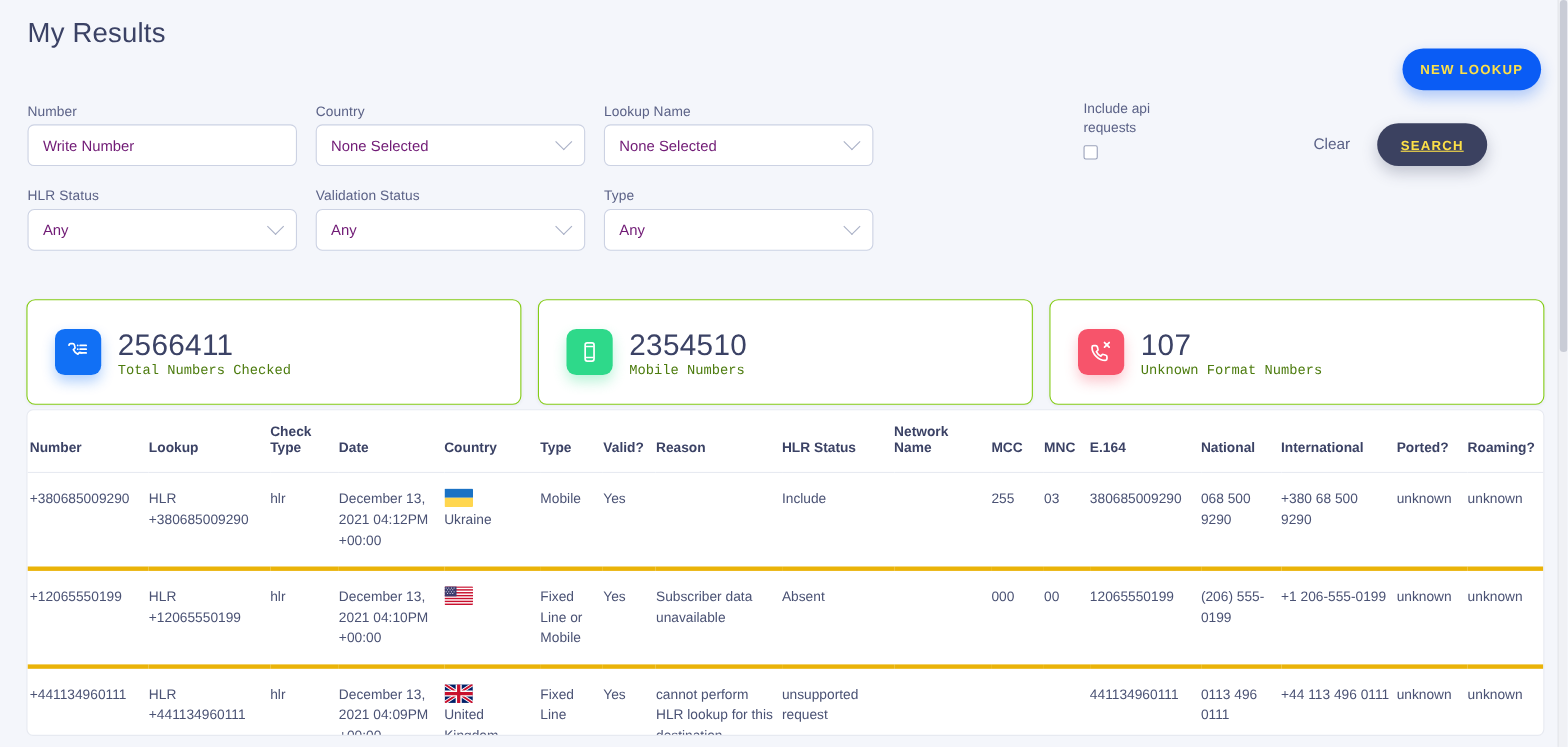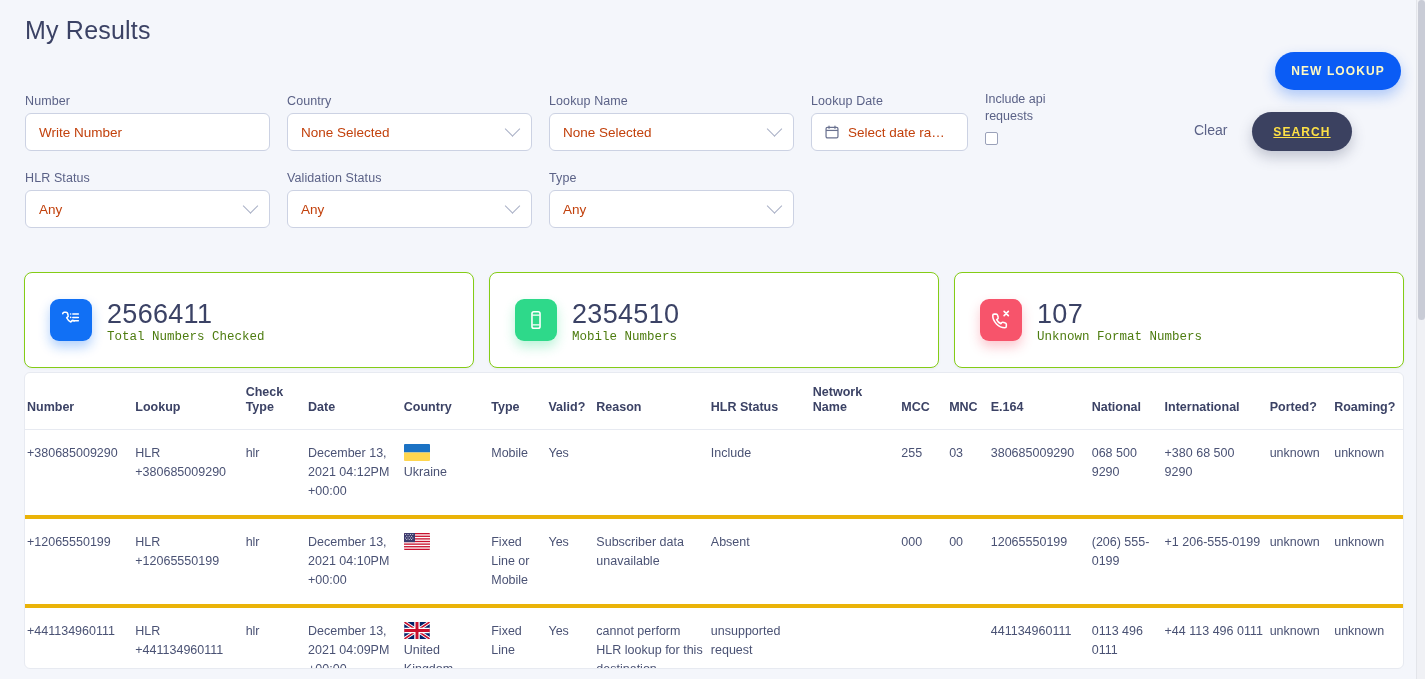--- a/index.html
+++ b/index.html
@@ -38,21 +38,21 @@
   .filters { position: absolute; left: 0; top: 88px; width: 1416px; height: 150px; }
 
   .field { position: absolute; }
   .field-label {
     font-size: 12.5px; color: #5b6287; margin-bottom: 5px; display: block;
     letter-spacing: .1px;
   }
   .control {
     height: 38px; border: 1px solid #ccd2e3; border-radius: 6px;
     background: #fff; display: flex; align-items: center;
-    padding: 0 13px; font-size: 13.5px; color: #c2410c;
+    padding: 0 13px; font-size: 13.5px; color: #701a75;
     position: relative;
   }
   .control.sel { cursor: pointer; }
   .chev {
     position: absolute; right: 13px; top: 50%; width: 11px; height: 11px;
     transform: translateY(-60%) rotate(45deg);
     border-right: 1.6px solid #a9b0c6; border-bottom: 1.6px solid #a9b0c6;
     margin-top: -2px;
   }
   .cal-icon { margin-right: 9px; display: inline-flex; }
@@ -61,23 +61,23 @@
   .checkbox-label {
     font-size: 12.5px; color: #5b6287; line-height: 17px; display: block;
   }
   .checkbox-box {
     margin-top: 7px; width: 13px; height: 13px;
     border: 1.4px solid #9aa1b9; border-radius: 2px; background: #fff;
   }
 
   
   .btn-new {
-    position: absolute; left: 1275px; top: 52px;
+    position: absolute; left: 1275px; top: 44px;
     width: 126px; height: 38px; border-radius: 19px;
-    background: #0a5cf5; color: #fef9c3;
+    background: #0a5cf5; color: #fde047;
     font-size: 12px; font-weight: bold; letter-spacing: 1.1px;
     display: flex; align-items: center; justify-content: center;
     border: none; cursor: pointer;
     box-shadow: 0 6px 14px rgba(10,92,245,.30);
     font-family: "Liberation Sans", sans-serif;
   }
   .btn-search {
     position: absolute; left: 1252px; top: 112px;
     width: 100px; height: 39px; border-radius: 20px;
     background: #3b4160; color: #fde047;
@@ -167,33 +167,20 @@
     </div>
 
     <div class="field" style="left:549px; top:6px; width:245px;">
       <span class="field-label">Lookup Name</span>
       <div class="control sel">
         <span>None Selected</span>
         <span class="chev"></span>
       </div>
     </div>
 
-    <div class="field" style="left:811px; top:6px; width:157px;">
-      <span class="field-label">Lookup Date</span>
-      <div class="control">
-        <span class="cal-icon">
-          <svg width="14" height="14" viewBox="0 0 16 16" fill="none">
-            <rect x="1.2" y="2.8" width="13.6" height="12" rx="1.6" stroke="#6a7290" stroke-width="1.4"></rect>
-            <path d="M1.2 6.2h13.6" stroke="#6a7290" stroke-width="1.4"></path>
-            <path d="M4.6 1.2v2.6M11.4 1.2v2.6" stroke="#6a7290" stroke-width="1.4" stroke-linecap="round"></path>
-          </svg>
-        </span>
-        <span>Select date ra…</span>
-      </div>
-    </div>
 
     <div class="checkbox-group">
       <span class="checkbox-label">Include api requests</span>
       <div class="checkbox-box"></div>
     </div>
 
     <div class="field" style="left:25px; top:83px; width:245px;">
       <span class="field-label">HLR Status</span>
       <div class="control sel">
         <span>Any</span>

